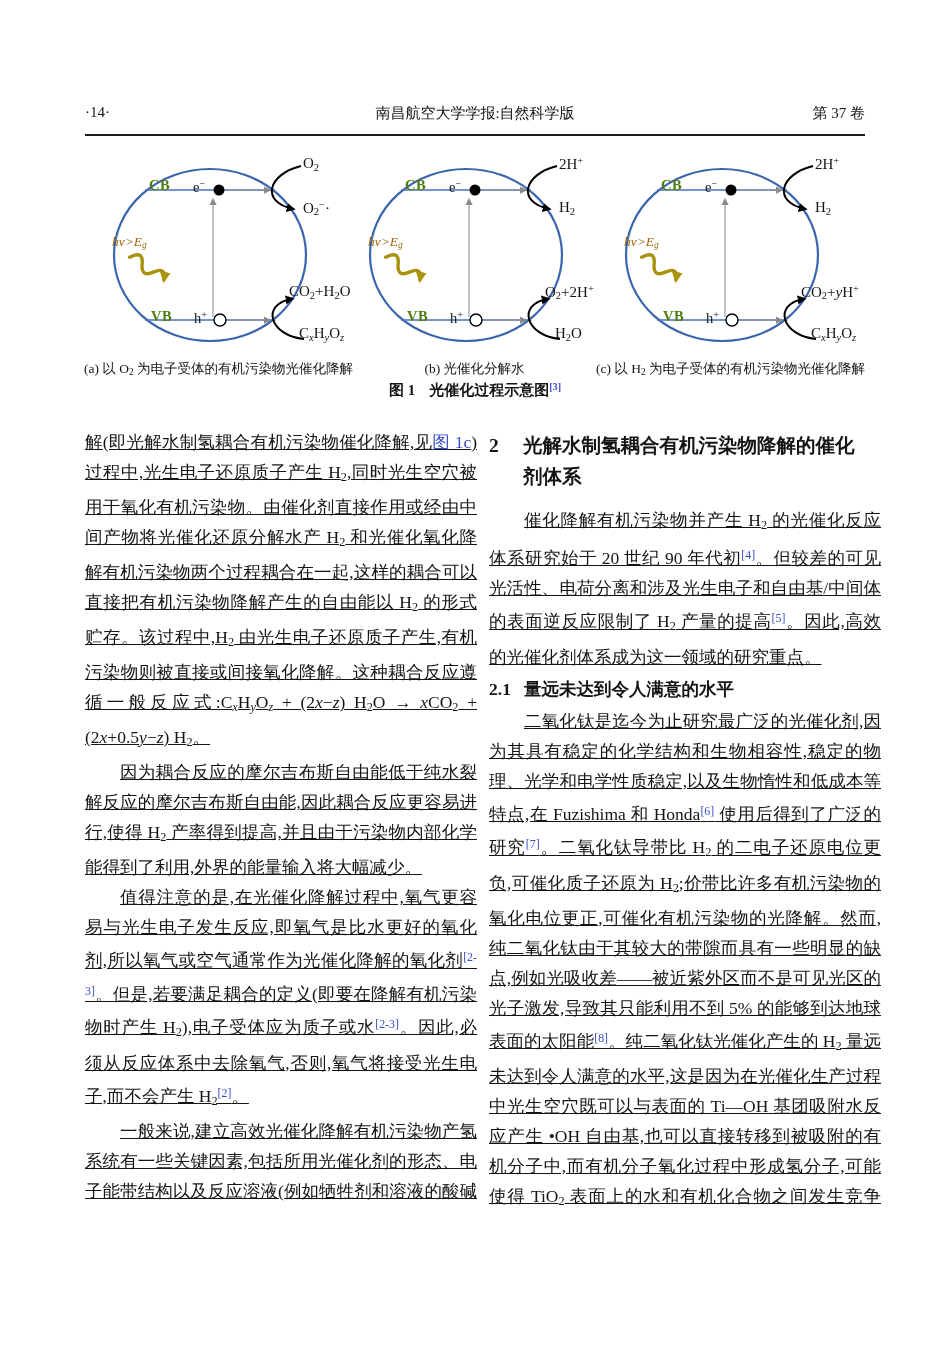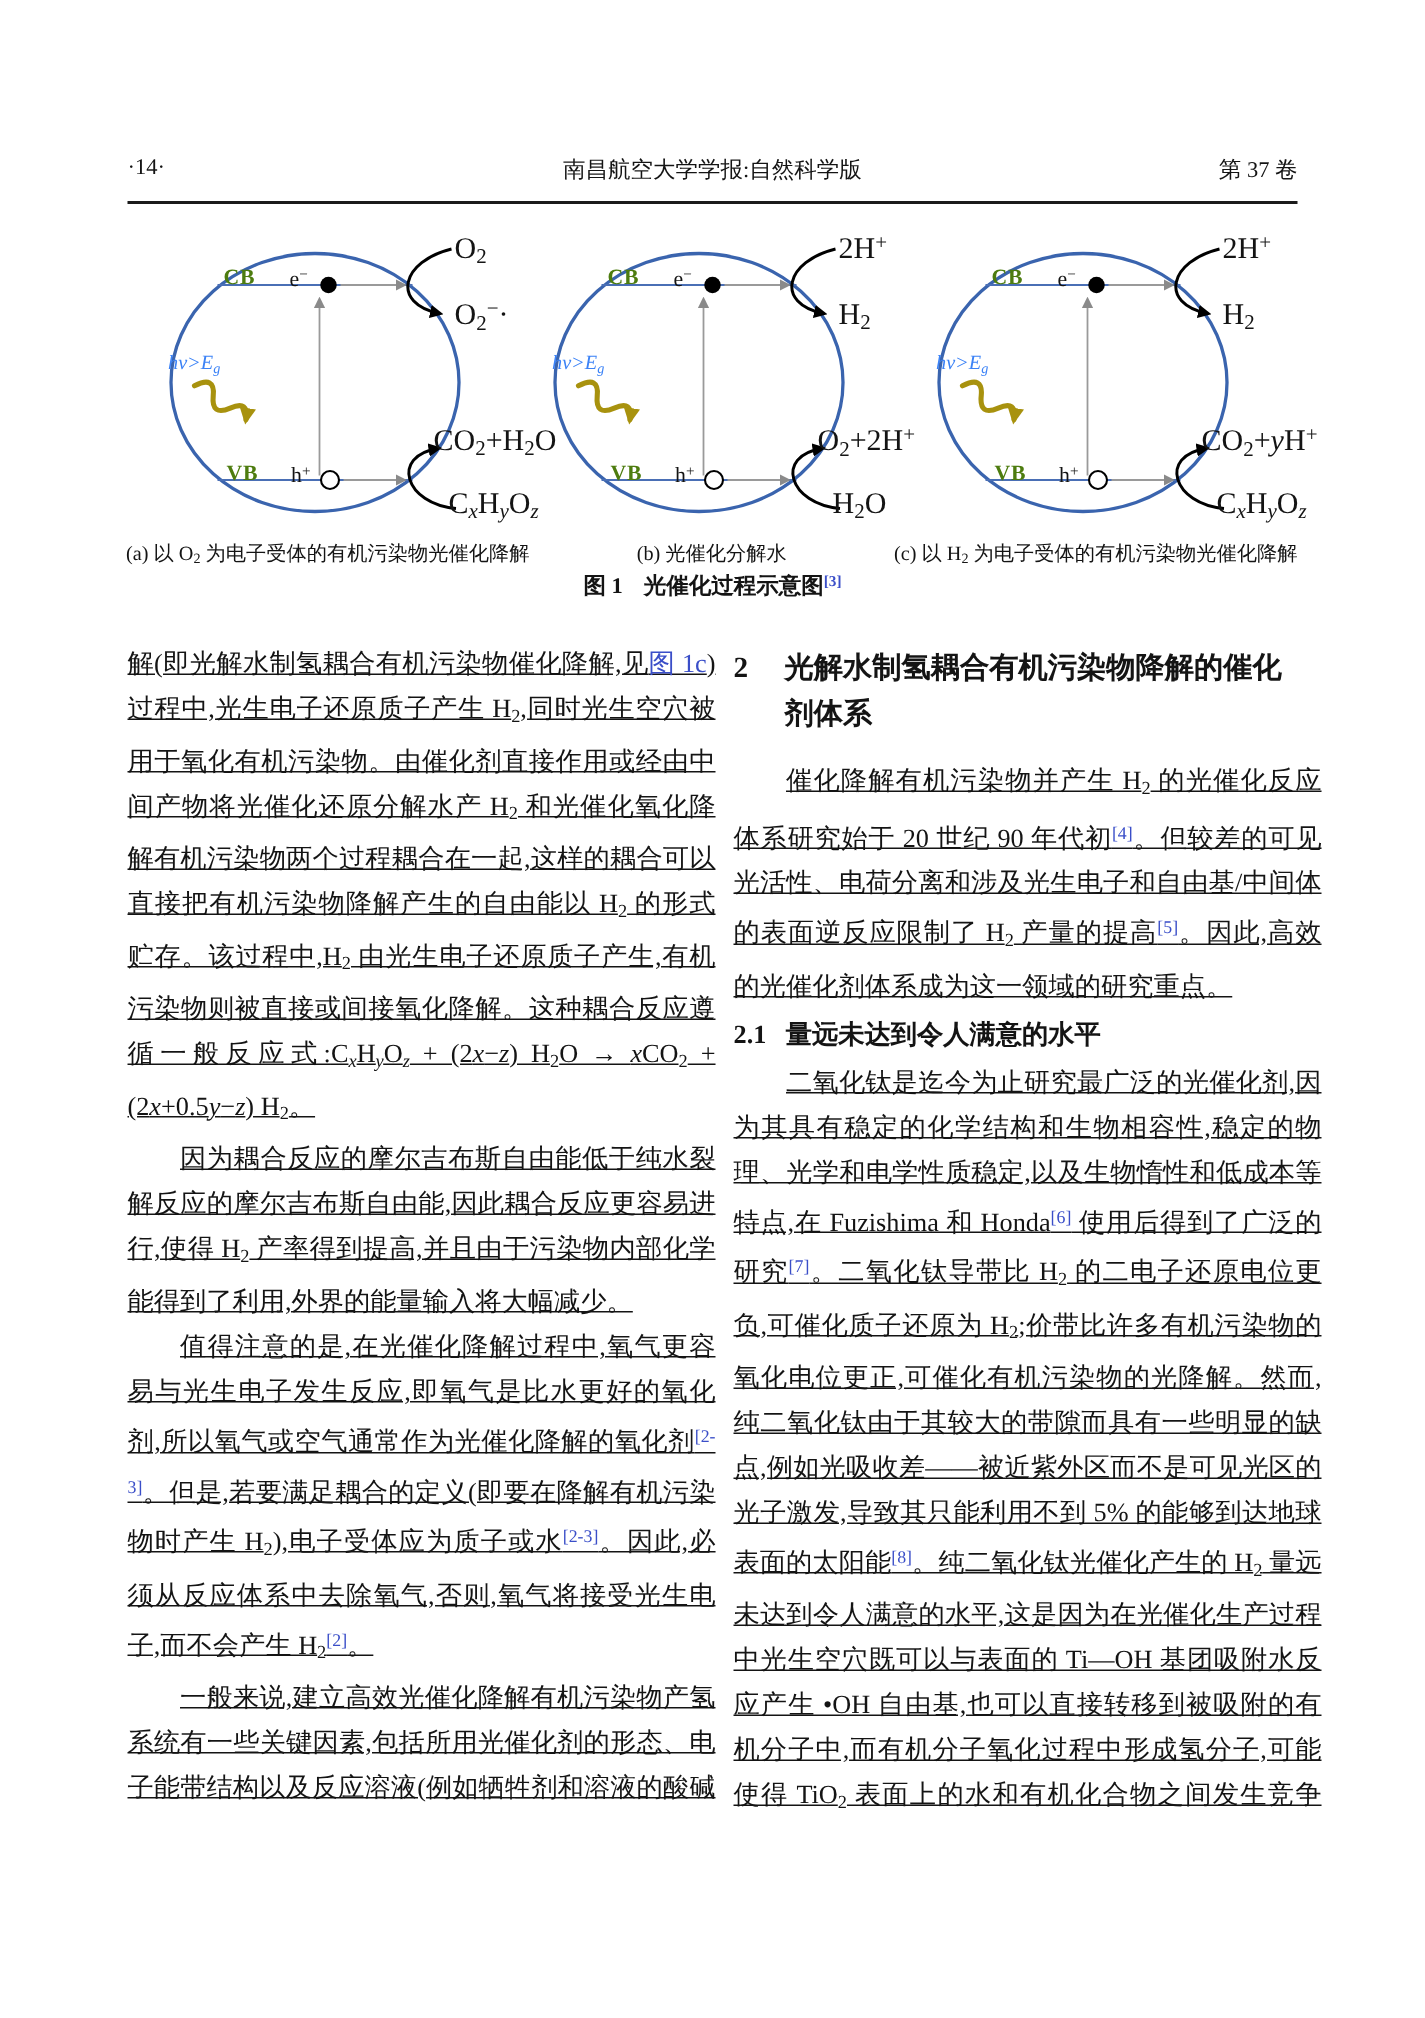--- a/index.html
+++ b/index.html
@@ -10,22 +10,22 @@
   .header .pageno{position:absolute;left:0;top:0;}
   .header .journal{position:absolute;left:0;right:0;top:0;text-align:center;}
   .header .volume{position:absolute;right:0;top:0;}
   .rule{position:absolute;top:134px;left:85px;width:780px;border-top:2.5px solid #1b1b1b;}
   
   .figure{position:absolute;top:152px;left:92px;display:flex;gap:3px;}
   .panel{position:relative;width:253px;}
   .panel svg{display:block;}
   .dlabel{position:absolute;font-size:14.5px;line-height:1.1;white-space:nowrap;}
   .band{color:#4d7c0f;font-weight:bold;letter-spacing:0.5px;}
-  .hv{color:#3b82f6;font-style:italic;font-size:13.5px;}
-  .chem{font-size:20px;}
+  .hv{color:#a16207;font-style:italic;font-size:13.5px;}
+  .chem{font-size:15px;}
   .panel-caption{margin-top:3px;display:flex;justify-content:center;font-size:13.5px;}
   .panel-caption span{white-space:nowrap;}
   .fig-caption{position:absolute;top:381px;left:85px;width:780px;text-align:center;
                font-weight:bold;font-size:15px;}
   .fig-caption .pfx{margin-right:14px;}
   
   .col{position:absolute;top:427px;width:392px;font-size:17.5px;line-height:30px;
        text-align:justify;text-justify:inter-ideograph;}
   .col-left{left:85px;}
   .col-right{left:489px;}

